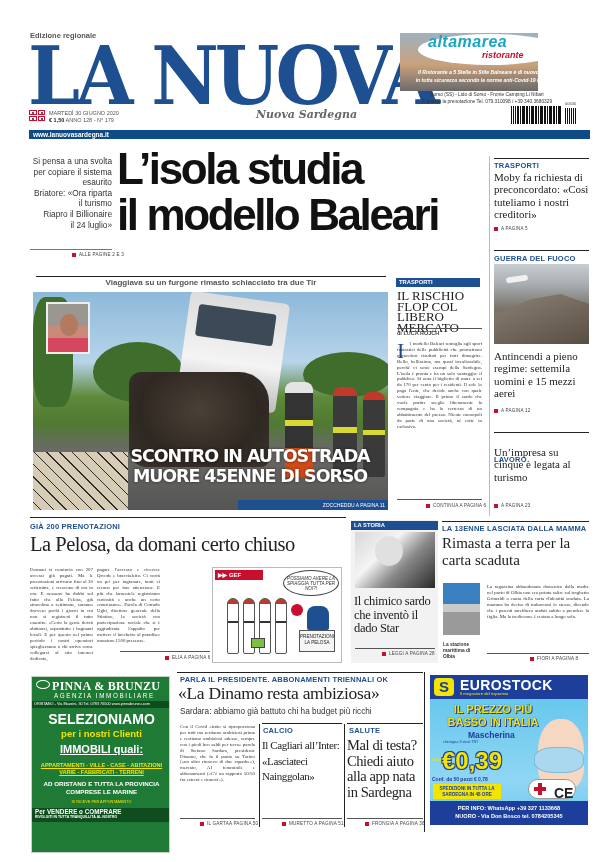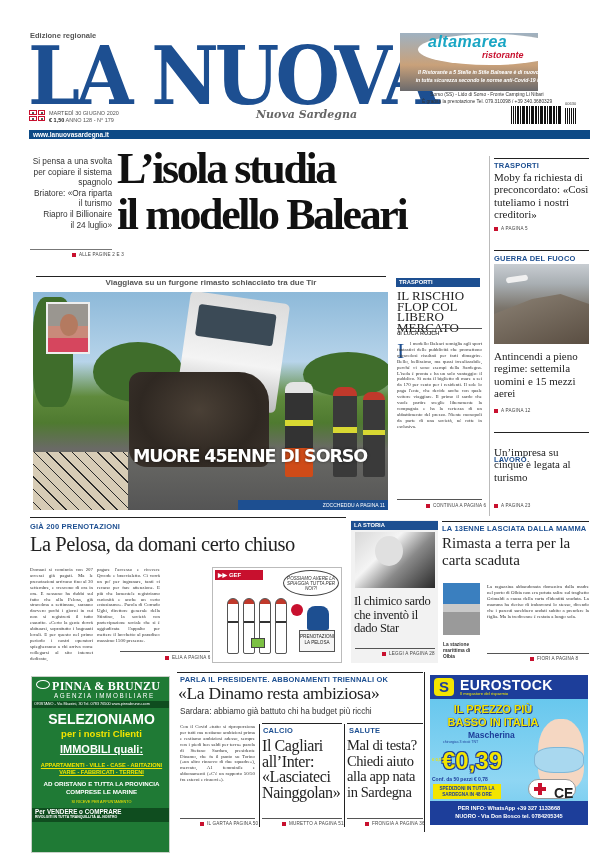--- a/index.html
+++ b/index.html
@@ -35,21 +35,21 @@
   #ad-top-addr { left: 400px; top: 92px; width: 174px; text-align: center; font-size: 4.8px; color: #333; }
   #ad-top-tel { left: 400px; top: 99px; width: 174px; text-align: center; font-size: 4.8px; color: #333; }
   #barcode { left: 511px; top: 106px; width: 50px; height: 18px; background: repeating-linear-gradient(90deg, #111 0 1px, #fff 1px 2px, #111 2px 3.5px, #fff 3.5px 4.5px); }
   #barcode2 { left: 565px; top: 108px; width: 12px; height: 16px; background: repeating-linear-gradient(90deg, #111 0 1px, #fff 1px 2px); }
   #issue-code { left: 565px; top: 101px; font-size: 4px; color: #444; }
 
   
   #lead-side { left: 30px; top: 156px; width: 82px; text-align: right; font-size: 8.3px; line-height: 10.6px; color: #333; }
   #lead-rule { left: 30px; top: 249px; width: 82px; border-top: 0.8px solid #777; }
   #lead-ref { left: 72px; top: 252px; }
-  #lead-title { left: 117px; top: 146px; width: 372px; font-family: Liberation Serif, serif; font-weight: bold; font-size: 44px; line-height: 46px; color: #111; letter-spacing: -2.4px; white-space: nowrap; }
+  #lead-title { left: 117px; top: 146px; width: 372px; font-family: Liberation Sans, sans-serif; font-weight: bold; font-size: 44px; line-height: 46px; color: #111; letter-spacing: -2.4px; white-space: nowrap; }
 
   
   #right-col { left: 489px; top: 156px; width: 111px; height: 360px; border-left: 1px solid #bbb; }
   .rc { position: absolute; left: 494px; width: 95px; }
   .rc-headline { font-family: "Liberation Serif", serif; font-size: 11px; line-height: 12.4px; color: #222; }
 
   
   #crash-rule { left: 36px; top: 276px; width: 350px; border-top: 1px solid #222; }
   #crash-kicker { left: 36px; top: 278px; width: 350px; text-align: center; font-size: 8px; font-weight: bold; color: #555; }
   #crash-photo { left: 33px; top: 292px; width: 355px; height: 218px; overflow: hidden; background: linear-gradient(180deg, #8db9d9 0%, #b7d4ea 32%, #5f8a3c 48%, #4f7a30 60%, #6a6a66 72%, #555 100%); }
@@ -131,21 +131,21 @@
   #din-rule { left: 177px; top: 672px; width: 246px; border-top: 1px solid #222; }
   #din-kicker { left: 180px; top: 675px; }
   #din-title { left: 178px; top: 683px; width: 246px; font-family: "Liberation Serif", serif; font-size: 17.5px; line-height: 20px; color: #222; letter-spacing: -0.3px; white-space: nowrap; }
   #din-sub { left: 180px; top: 707px; width: 244px; font-size: 8.2px; color: #333; white-space: nowrap; }
   #din-body { left: 180px; top: 724px; width: 75px; }
   #din-rule2 { left: 180px; top: 818px; width: 75px; border-top: 0.6px solid #555; }
   #din-ref { left: 200px; top: 821px; }
   #calcio-box { left: 259px; top: 724px; width: 84px; height: 103px; border-left: 1px solid #222; }
   #calcio-kicker { left: 263px; top: 726px; }
   #calcio-rule { left: 262px; top: 723px; width: 80px; border-top: 1px solid #222; }
-  #calcio-title { left: 262px; top: 738px; width: 84px; font-family: "Liberation Serif", serif; font-size: 16px; line-height: 15.5px; color: #222; letter-spacing: -0.4px; }
+  #calcio-title { left: 262px; top: 738px; width: 84px; font-family: "Liberation Serif", serif; font-size: 11px; line-height: 15.5px; color: #222; letter-spacing: -0.4px; }
   #calcio-rule2 { left: 262px; top: 818px; width: 80px; border-top: 0.6px solid #555; }
   #calcio-ref { left: 282px; top: 821px; }
   #salute-box { left: 344px; top: 724px; width: 80px; height: 103px; border-left: 1px solid #222; }
   #salute-rule { left: 347px; top: 723px; width: 76px; border-top: 1px solid #222; }
   #salute-kicker { left: 349px; top: 726px; }
   #salute-title { left: 347px; top: 738px; width: 80px; font-family: "Liberation Serif", serif; font-size: 14.5px; line-height: 15.5px; color: #222; letter-spacing: -0.4px; }
   #salute-rule2 { left: 347px; top: 818px; width: 76px; border-top: 0.6px solid #555; }
   #salute-ref { left: 365px; top: 821px; }
   #din-right-rule { left: 424px; top: 672px; height: 160px; border-left: 1px solid #222; }
 
@@ -194,21 +194,21 @@
 </div>
 <div class="abs" id="ad-top-addr">Sorso (SS) - Lido di Sorso - Fronte Camping Li Nibari</div>
 <div class="abs" id="ad-top-tel">È gradita la prenotazione Tel. 079.310098 / +39 340.3680329</div>
 <div class="abs" id="issue-code">00630</div>
 <div class="abs" id="barcode"></div>
 <div class="abs" id="barcode2"></div>
 
 <div class="abs" id="lead-side">
   <div>Si pensa a una svolta</div>
   <div>per copiare il sistema</div>
-  <div>spagnolo</div>
+  <div>esaurito</div>
   <div>Briatore: «Ora riparta</div>
   <div>il turismo</div>
   <div>Riapro il Billionaire</div>
   <div>il 24 luglio»</div>
 </div>
 <div class="abs" id="lead-rule"></div>
 <div class="abs ref" id="lead-ref">ALLE PAGINE 2 E 3</div>
 <div class="abs" id="lead-title">
   <div>L’isola studia</div>
   <div>il modello Baleari</div>
@@ -243,20 +243,21 @@
   <div class="tree" style="left:270px; top:60px; width:90px; height:45px;"></div>
   <div id="truck-cab"></div>
   <div id="wreck"></div>
   <div id="cargo"></div>
   <div id="person1"></div>
   <div id="person2"></div>
   <div id="person3"></div>
   <div id="victim-photo"></div>
 </div>
 <div class="abs" id="crash-title">
+  <div>SCONTRO IN AUTOSTRADA</div>
   <div>MUORE 45ENNE DI SORSO</div>
 </div>
 <div class="abs" id="crash-ref">ZOCCHEDDU A PAGINA 11</div>
 
 <div class="abs" id="flop-kicker-bar">TRASPORTI</div>
 <div class="abs" id="flop-title">IL RISCHIO FLOP COL LIBERO MERCATO</div>
 <div class="abs" id="flop-author-rule"></div>
 <div class="abs" id="flop-author">di LUCA ROJCH</div>
 <div class="abs" id="flop-dropcap">I</div>
 <div class="abs body-txt" id="flop-body">l modello Baleari somiglia agli sport fantastici delle pubblicità che promettono miracolosi risultati per farti dimagrire. Bello, bellissimo, ma quasi irrealizzabile, perché ci sono esempi della Sardegna. L'isola è pronta e ha un solo vantaggio: il pubblico. Si nota il biglietto di mare a sei da 170 per cento per i residenti. Il sole lo paga l'ente, che decide anche con quale vettore viaggiare. Il primo il sardo che vuole partire sceglie liberamente la compagnia e ha la certezza di un abbattimento del prezzo. Niente monopoli da parte di una società, né rotte in esclusiva.</div>

